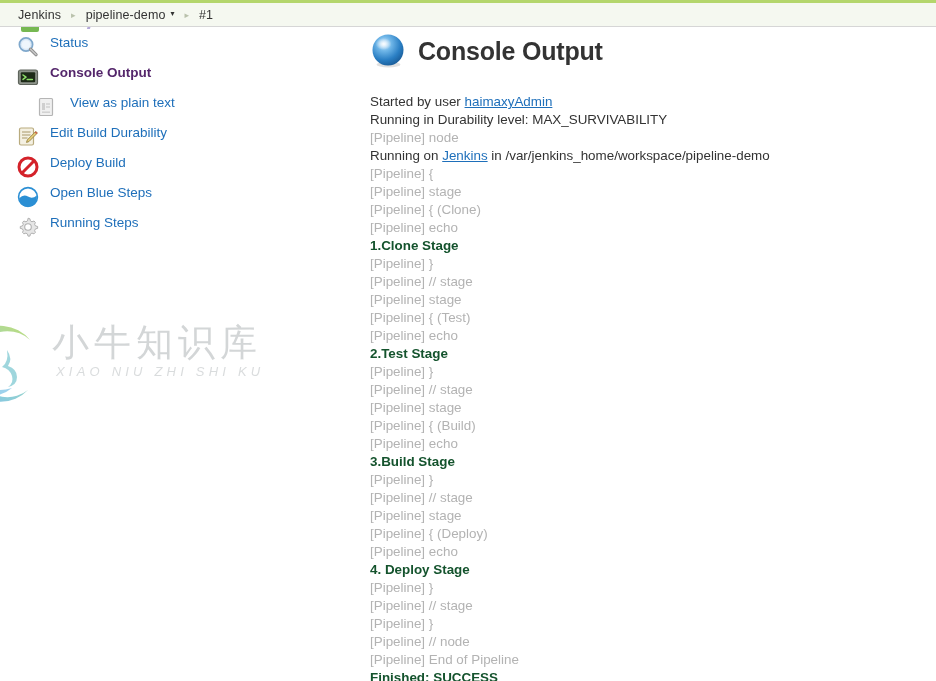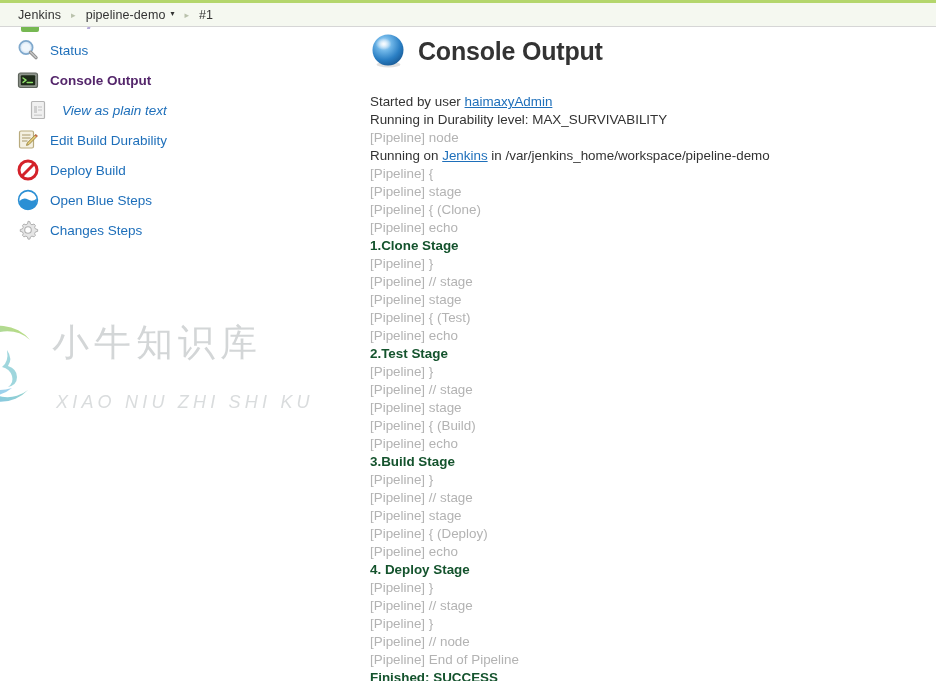--- a/index.html
+++ b/index.html
@@ -81,27 +81,27 @@
     top: -5px;
     width: 3px;
     height: 7px;
     background: #8e7cc3;
     opacity: .65;
     transform: skewX(-18deg);
   }
 
   .side-item {
     display: flex;
-    align-items: center;
+    align-items: flex-start;
     height: 30px;
     padding-left: 16px;
     cursor: pointer;
     white-space: nowrap;
   }
-  .side-item.sub { padding-left: 26px; font-style: italic; }
+  .side-item.sub { padding-left: 34px; }
   .side-label {
     font-size: 13.5px;
     color: #1e6fba;
     margin-left: 10px;
   }
   .side-item.active .side-label {
     color: #54266b;
     font-weight: bold;
   }
   .side-item.sub .side-label { margin-left: 12px; }
@@ -180,26 +180,25 @@
     font-size: 37px;
     letter-spacing: 5px;
     color: #b9bdbf;
     font-family: Liberation Serif, serif;
     white-space: nowrap;
   }
   #wm-py {
     position: absolute;
     left: 104px;
     top: 52px;
-    font-size: 18px;
+    font-size: 13px;
     letter-spacing: 4.2px;
     color: #c3c7c9;
     font-style: italic;
     white-space: nowrap;
-    margin-top: 28px;
   }
 </style>
 </head>
 <body>
 
 <div id="breadcrumb-bar">
     <span class="crumb link">Jenkins</span>
     <span class="crumb-sep">▸</span>
     <span class="crumb link">pipeline-demo</span>
     <span class="crumb-caret">▾</span>
@@ -280,21 +279,21 @@
           </span>
           <span class="side-label">Open Blue Steps</span>
         </div>
         <div class="side-item">
           <span class="ico">
             <svg width="24" height="24" viewBox="0 0 24 24">
               <path d="M12 3.2 l1.9 .55 .5 2.1 1.55 .9 2.05 -.72 1.35 1.35 -.72 2.05 .9 1.55 2.1 .5 0 1.9 -2.1 .5 -.9 1.55 .72 2.05 -1.35 1.35 -2.05 -.72 -1.55 .9 -.5 2.1 -1.9 0 -.5 -2.1 -1.55 -.9 -2.05 .72 -1.35 -1.35 .72 -2.05 -.9 -1.55 -2.1 -.5 0 -1.9 2.1 -.5 .9 -1.55 -.72 -2.05 1.35 -1.35 2.05 .72 1.55 -.9 .5 -2.1 Z" fill="#e6e6e6" stroke="#b0b0b0" stroke-width="1"></path>
               <circle cx="12" cy="12" r="3.3" fill="#ffffff" stroke="#b0b0b0" stroke-width="1.1"></circle>
             </svg>
           </span>
-          <span class="side-label">Changes Steps</span>
+          <span class="side-label">Running Steps</span>
         </div>
       </div>
   </div>
 
   <div id="main">
     <div id="console-title-row">
       <span class="ball">
         <svg width="36" height="36" viewBox="0 0 36 36">
           <defs>
             <radialGradient id="ballg" cx="38%" cy="30%" r="72%">

